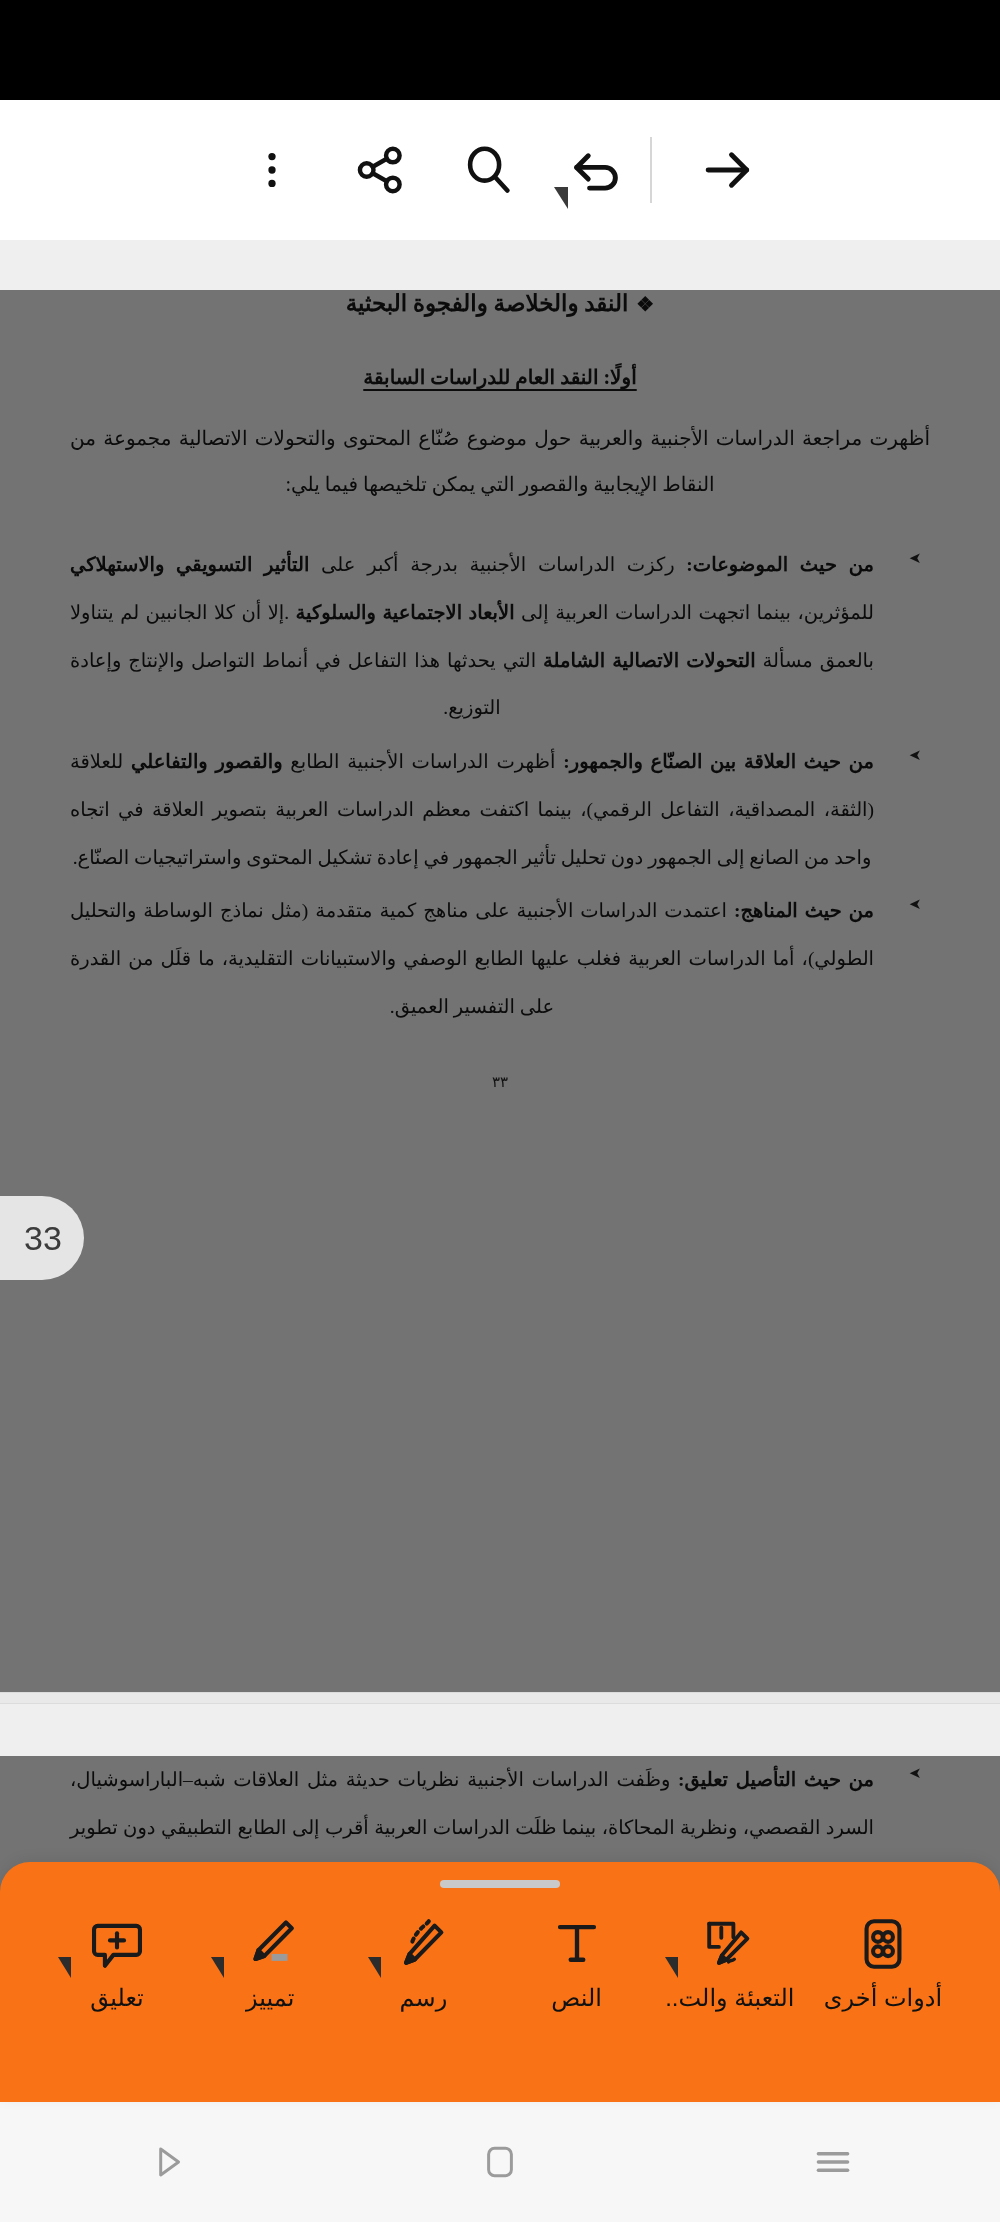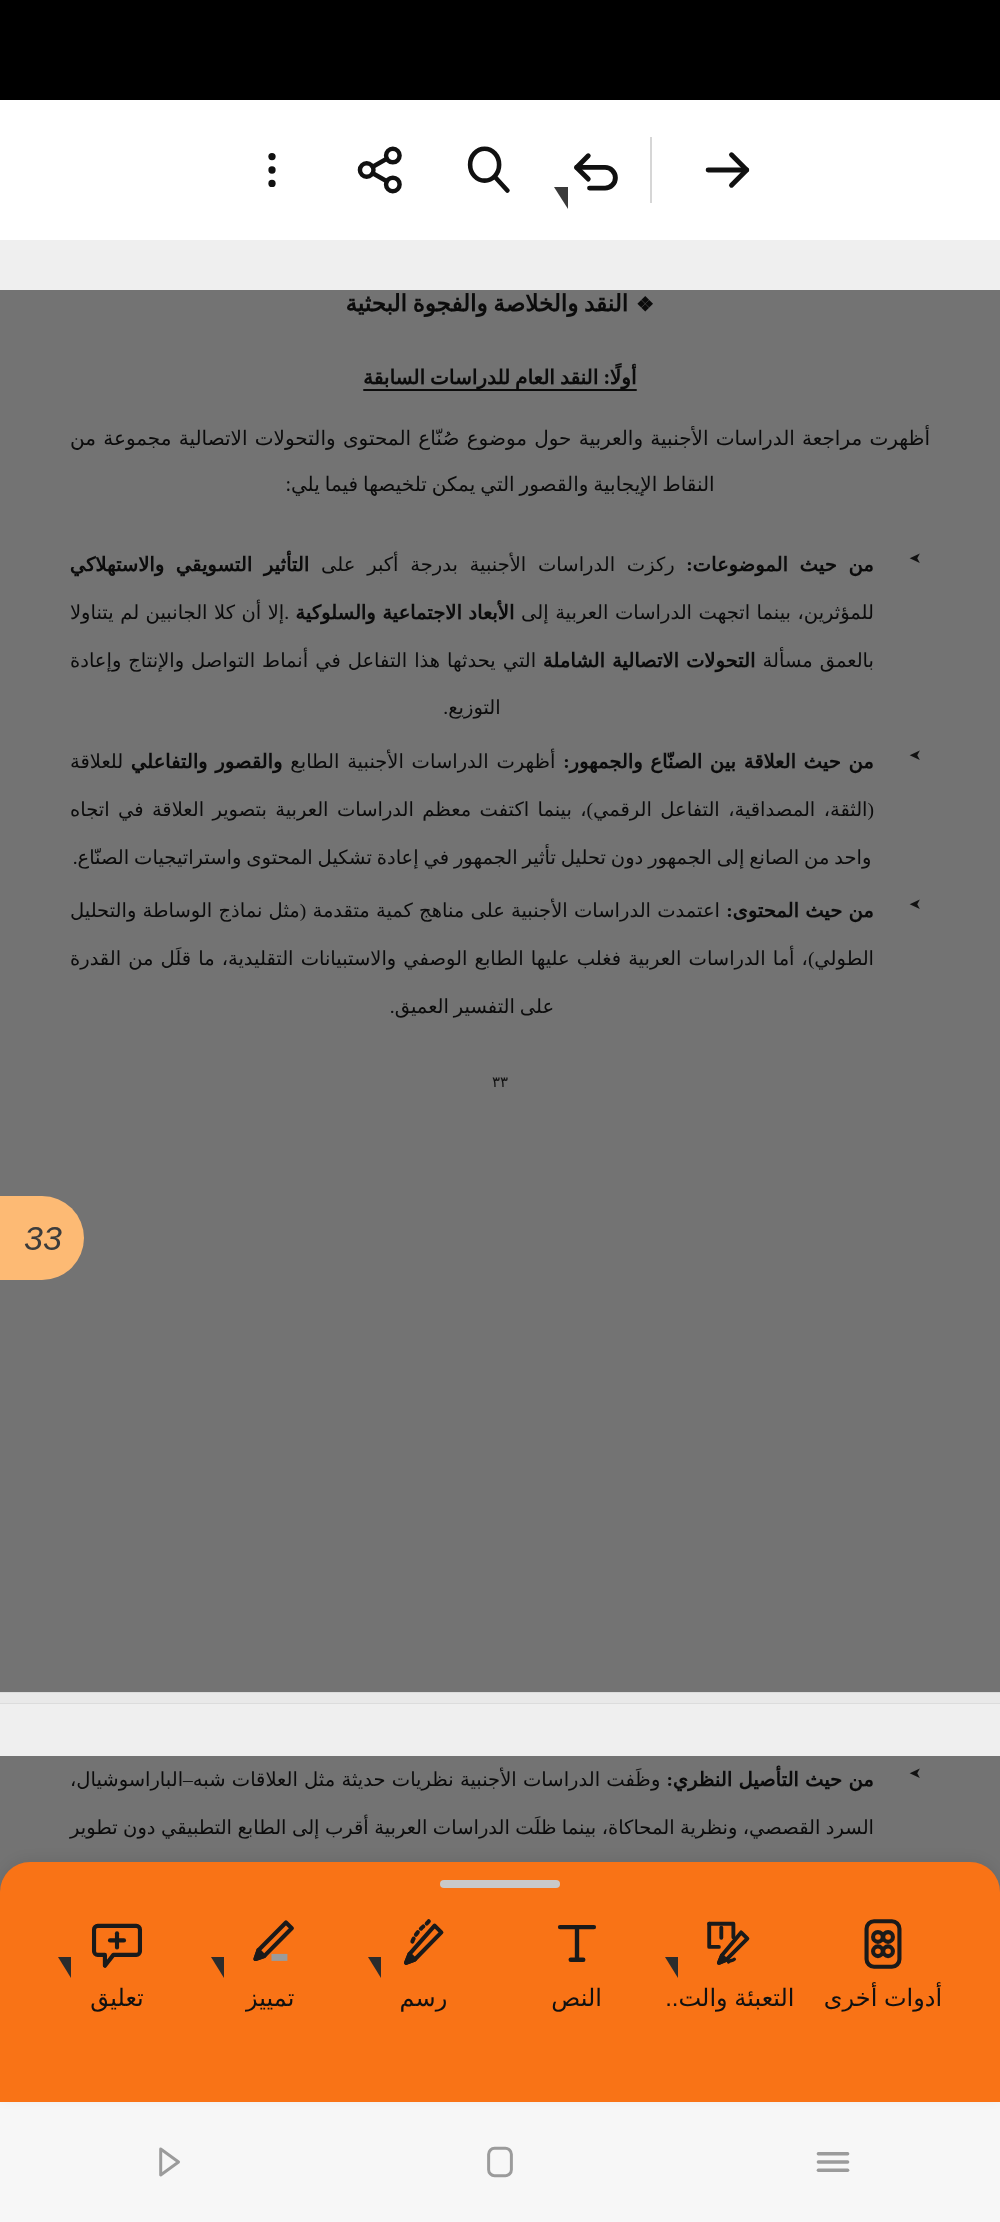--- a/index.html
+++ b/index.html
@@ -162,33 +162,32 @@
     margin-top: 42px;
   }
 
   
   .page-pill {
     position: absolute;
     left: 0;
     top: 1196px;
     min-width: 80px;
     height: 84px;
-    background: #fdba74;
+    background: #e5e5e5;
     border-radius: 0 42px 42px 0;
     display: flex;
     align-items: center;
     justify-content: center;
     color: #3c3c3c;
     font-size: 34px;
     font-family: "Liberation Sans", sans-serif;
     direction: ltr;
     padding: 0 22px 0 24px;
     box-sizing: border-box;
     z-index: 5;
-    font-style: italic;
   }
 
   
   .bottom-sheet {
     position: absolute;
     left: 0;
     bottom: 120px;
     width: 1000px;
     height: 240px;
     background: #f97316;
@@ -330,35 +329,35 @@
       <div class="doc-h2">أولًا: النقد العام للدراسات السابقة</div>
 
       <p class="doc-p first-para">أظهرت مراجعة الدراسات الأجنبية والعربية حول موضوع صُنّاع المحتوى والتحولات الاتصالية مجموعة من النقاط الإيجابية والقصور  التي يمكن تلخيصها فيما يلي:</p>
 
       <ul class="bullet-list">
 
         <li class="bullet-item"><b>من حيث الموضوعات:</b><span> ركزت الدراسات الأجنبية بدرجة أكبر على </span><b>التأثير  التسويقي والاستهلاكي</b><span> للمؤثرين، بينما اتجهت الدراسات العربية إلى </span><b>الأبعاد الاجتماعية والسلوكية</b><span> .إلا أن كلا الجانبين لم يتناولا بالعمق مسألة </span><b>التحولات الاتصالية الشاملة</b><span> التي يحدثها هذا التفاعل في أنماط التواصل والإنتاج وإعادة التوزيع.</span></li>
 
         <li class="bullet-item"><b>من حيث العلاقة بين الصنّاع والجمهور:</b><span> أظهرت الدراسات الأجنبية الطابع </span><b>والقصور والتفاعلي</b><span> للعلاقة (الثقة، المصداقية، التفاعل الرقمي)، بينما اكتفت معظم الدراسات العربية بتصوير العلاقة في اتجاه واحد من الصانع إلى الجمهور دون تحليل تأثير الجمهور في إعادة تشكيل المحتوى واستراتيجيات الصنّاع.</span></li>
 
-        <li class="bullet-item"><b>من حيث المحتوى:</b><span> اعتمدت الدراسات الأجنبية على مناهج كمية متقدمة (مثل نماذج الوساطة والتحليل الطولي)، أما الدراسات العربية فغلب عليها الطابع الوصفي والاستبيانات التقليدية، ما قلَل من القدرة على التفسير العميق.</span></li>
+        <li class="bullet-item"><b>من حيث المناهج:</b><span> اعتمدت الدراسات الأجنبية على مناهج كمية متقدمة (مثل نماذج الوساطة والتحليل الطولي)، أما الدراسات العربية فغلب عليها الطابع الوصفي والاستبيانات التقليدية، ما قلَل من القدرة على التفسير العميق.</span></li>
 
 
       </ul>
 
       <div class="folio">٣٣</div>
     </div>
   </div>
 
   <div class="page-gap"></div>
 
   <div class="page page-two">
     <div class="page-inner">
       <ul class="bullet-list" style="margin-top:52px">
-        <li class="bullet-item"><b>من حيث التأصيل النظري:</b><span> وظَفت الدراسات الأجنبية نظريات حديثة مثل العلاقات شبه–الباراسوشيال، السرد القصصي، ونظرية المحاكاة، بينما ظلَت الدراسات العربية أقرب إلى الطابع التطبيقي دون تطوير أطر نظرية جديدة.</span></li>
+        <li class="bullet-item"><b>من حيث التأصيل تعليق:</b><span> وظَفت الدراسات الأجنبية نظريات حديثة مثل العلاقات شبه–الباراسوشيال، السرد القصصي، ونظرية المحاكاة، بينما ظلَت الدراسات العربية أقرب إلى الطابع التطبيقي دون تطوير أطر نظرية جديدة.</span></li>
       </ul>
     </div>
   </div>
 
 </div>
 
 <div class="page-pill">33</div>
 
 <div class="bottom-sheet">
   <div class="grabber"></div>

